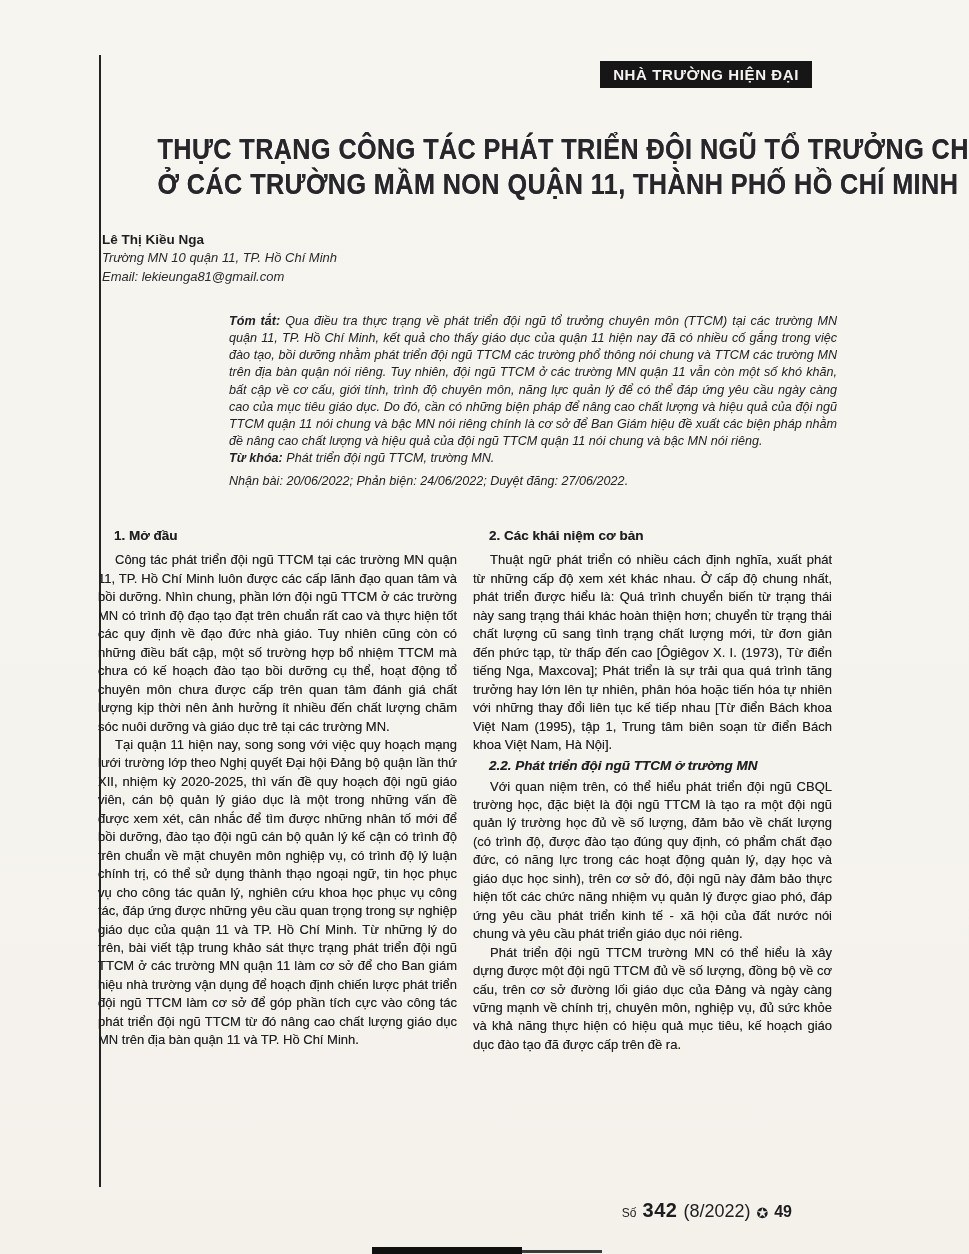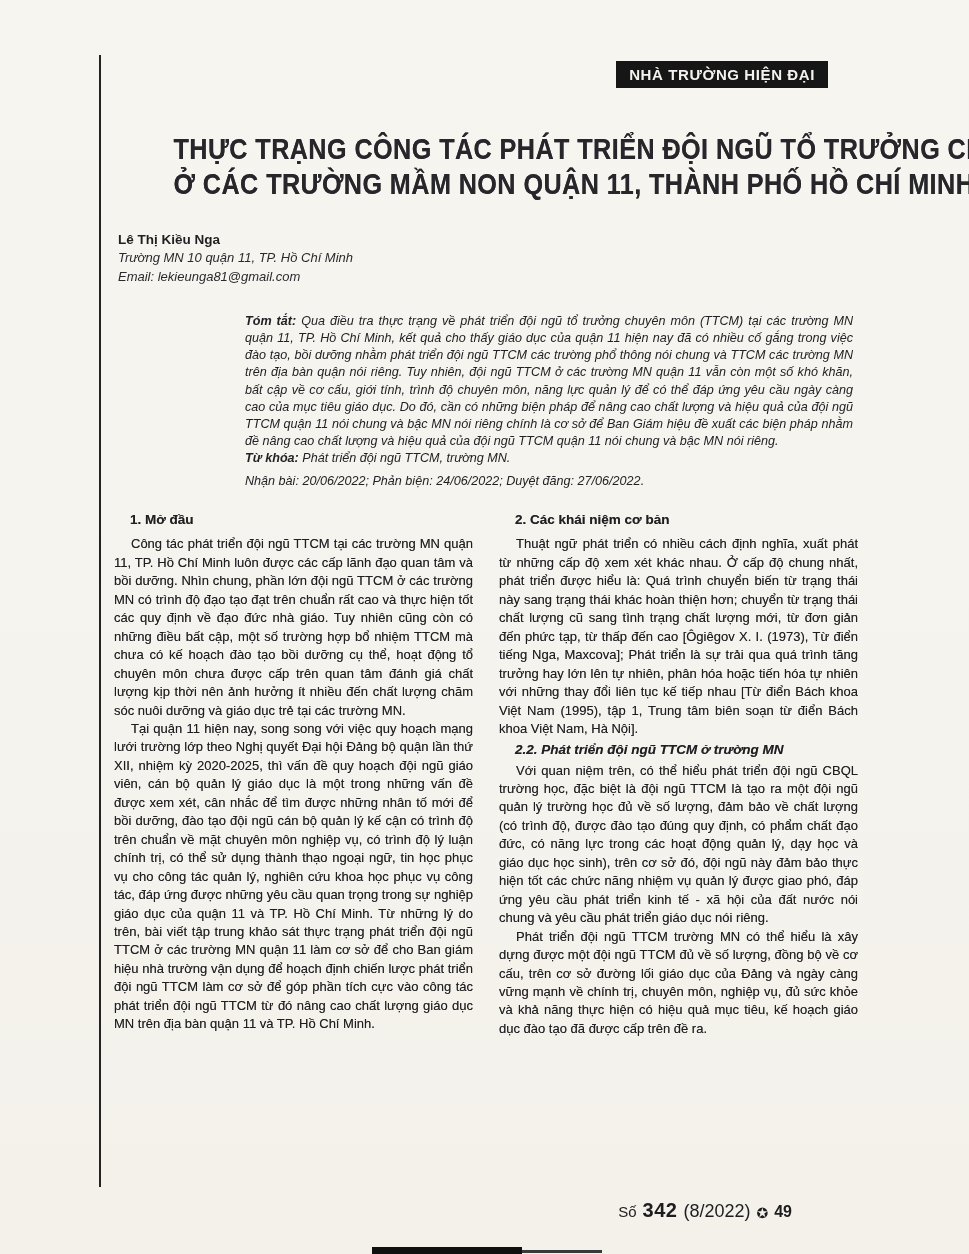--- a/index.html
+++ b/index.html
@@ -8,21 +8,21 @@
     width:969px;height:1254px;
     margin:0 auto;
     background:linear-gradient(180deg,#f7f5f0 0%,#f5f3ed 60%,#f3f1ea 100%);
     font-family:"Liberation Sans", sans-serif;
     color:#1f1f22;
     overflow:hidden;
   }
   .left-rule{
     position:absolute;left:99px;top:55px;width:2px;height:1132px;background:#232323;
   }
-  .content{position:absolute;left:114px;top:55px;width:744px;}
+  .content{position:absolute;left:98px;top:55px;width:744px;}
 
   .badge{
     position:absolute;top:6px;right:30px;
     background:#161616;color:#f4f3f0;
     font-weight:bold;font-size:15px;letter-spacing:.6px;
     padding:5px 13px 5px 13px;
   }
 
   .title{
     margin:76px 0 0 0;
@@ -48,35 +48,35 @@
   .abstract{
     margin:26px 0 0 131px;width:608px;
     font-style:italic;font-size:12.6px;line-height:1.36;
     text-align:justify;color:#222226;
   }
   .abstract p{margin:0;}
   .abstract .lbl{font-weight:bold;}
   .abstract .dates{margin-top:6px;}
 
   .columns{
-    display:flex;gap:26px;margin-top:20px;height:664px;overflow:hidden;
+    display:flex;gap:16px;margin-top:36px;height:664px;overflow:hidden;
     font-size:13px;line-height:1.42;text-align:justify;
     text-shadow:0 0 .4px rgba(25,25,30,.55);
   }
   .col{width:359px;}
   .col h3{font-size:13.5px;margin:0 0 6px 0;padding-left:16px;font-weight:bold;}
   .col h4{font-size:13.5px;margin:2px 0 2px 0;padding-left:16px;font-weight:bold;font-style:italic;}
   .col p{margin:0;text-indent:17px;}
 
   .footer{
     position:absolute;right:177px;bottom:32px;
     display:flex;align-items:baseline;gap:6px;
     color:#1d1d20;
   }
-  .footer .so{font-size:15px;}
+  .footer .so{font-size:12px;}
   .footer .issue{font-size:20px;font-weight:bold;letter-spacing:.5px;}
   .footer .fdate{font-size:18px;}
   .footer .logo{font-size:14px;position:relative;top:1px;}
   .footer .pnum{font-size:16px;font-weight:bold;}
 
   .scan-mark{
     position:absolute;left:372px;bottom:0;width:150px;height:7px;background:#101010;
   }
   .scan-mark2{
     position:absolute;left:522px;bottom:1px;width:80px;height:3px;background:#3a3a3a;

